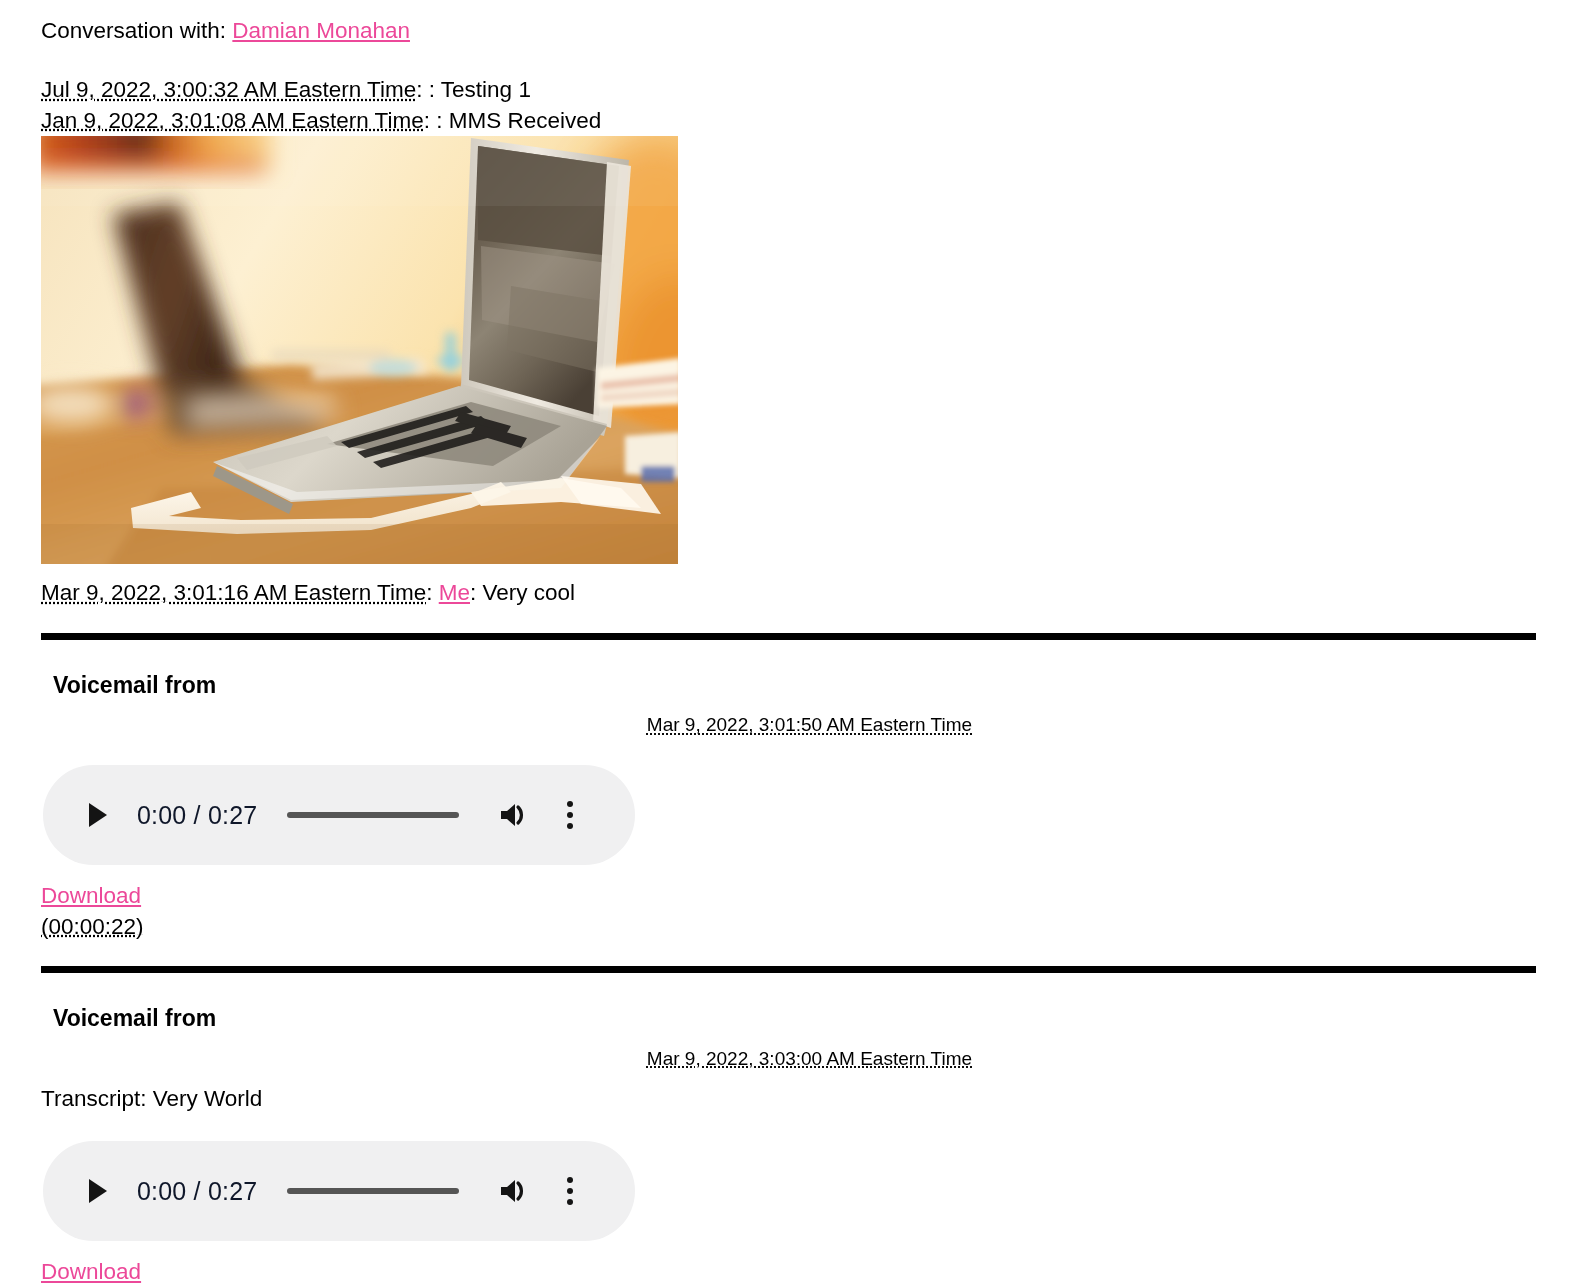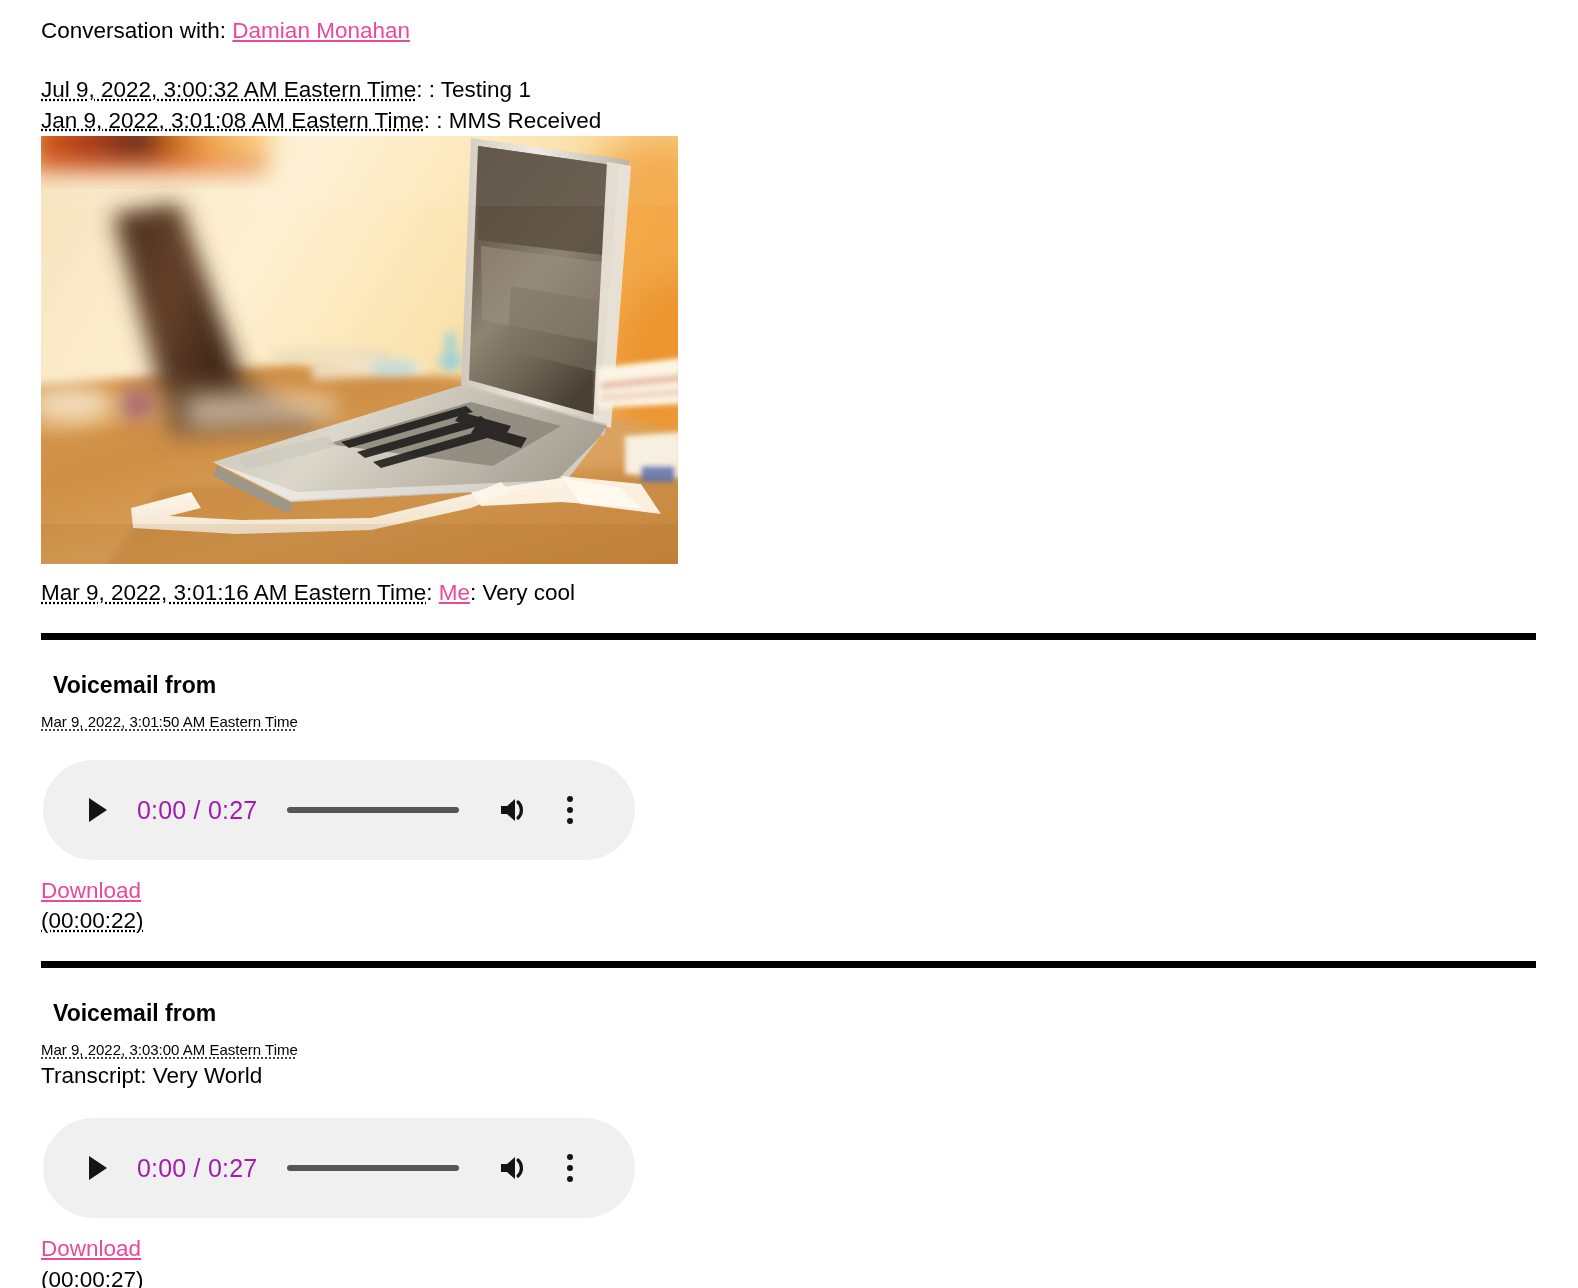--- a/index.html
+++ b/index.html
@@ -72,21 +72,21 @@
     margin: 24px 0 30px 0;
   }
 
   
   .vm-title {
     font-weight: bold;
     font-size: 23px;
     margin: 12px;
     line-height: 1.32;
   }
-  .vm-sub { margin: 0; font-size: 15px; line-height: 1.36; }
+  .vm-sub { margin: 12px; font-size: 19px; line-height: 1.36; text-align: center; }
   .vm-transcript { margin: 0; font-size: 22.5px; line-height: 1.36; }
 
   
   .audio-player {
     margin: 27px 0 0 2px;
     width: 592px;
     height: 100px;
     background: #f0f0f1;
     border-radius: 50px;
     display: flex;
@@ -101,21 +101,21 @@
     flex: 0 0 auto;
     display: flex;
     align-items: center;
     justify-content: center;
     cursor: pointer;
   }
   .ap-play svg { display: block; }
   .ap-time {
     font-family: "Liberation Sans", sans-serif;
     font-size: 25px;
-    color: #a21caf;
+    color: #0f172a;
     letter-spacing: 0.2px;
     margin-left: 26px;
     flex: 0 0 auto;
     white-space: nowrap;
   }
   .ap-track {
     flex: 0 0 auto;
     margin-left: 30px;
     width: 172px;
     height: 6px;

